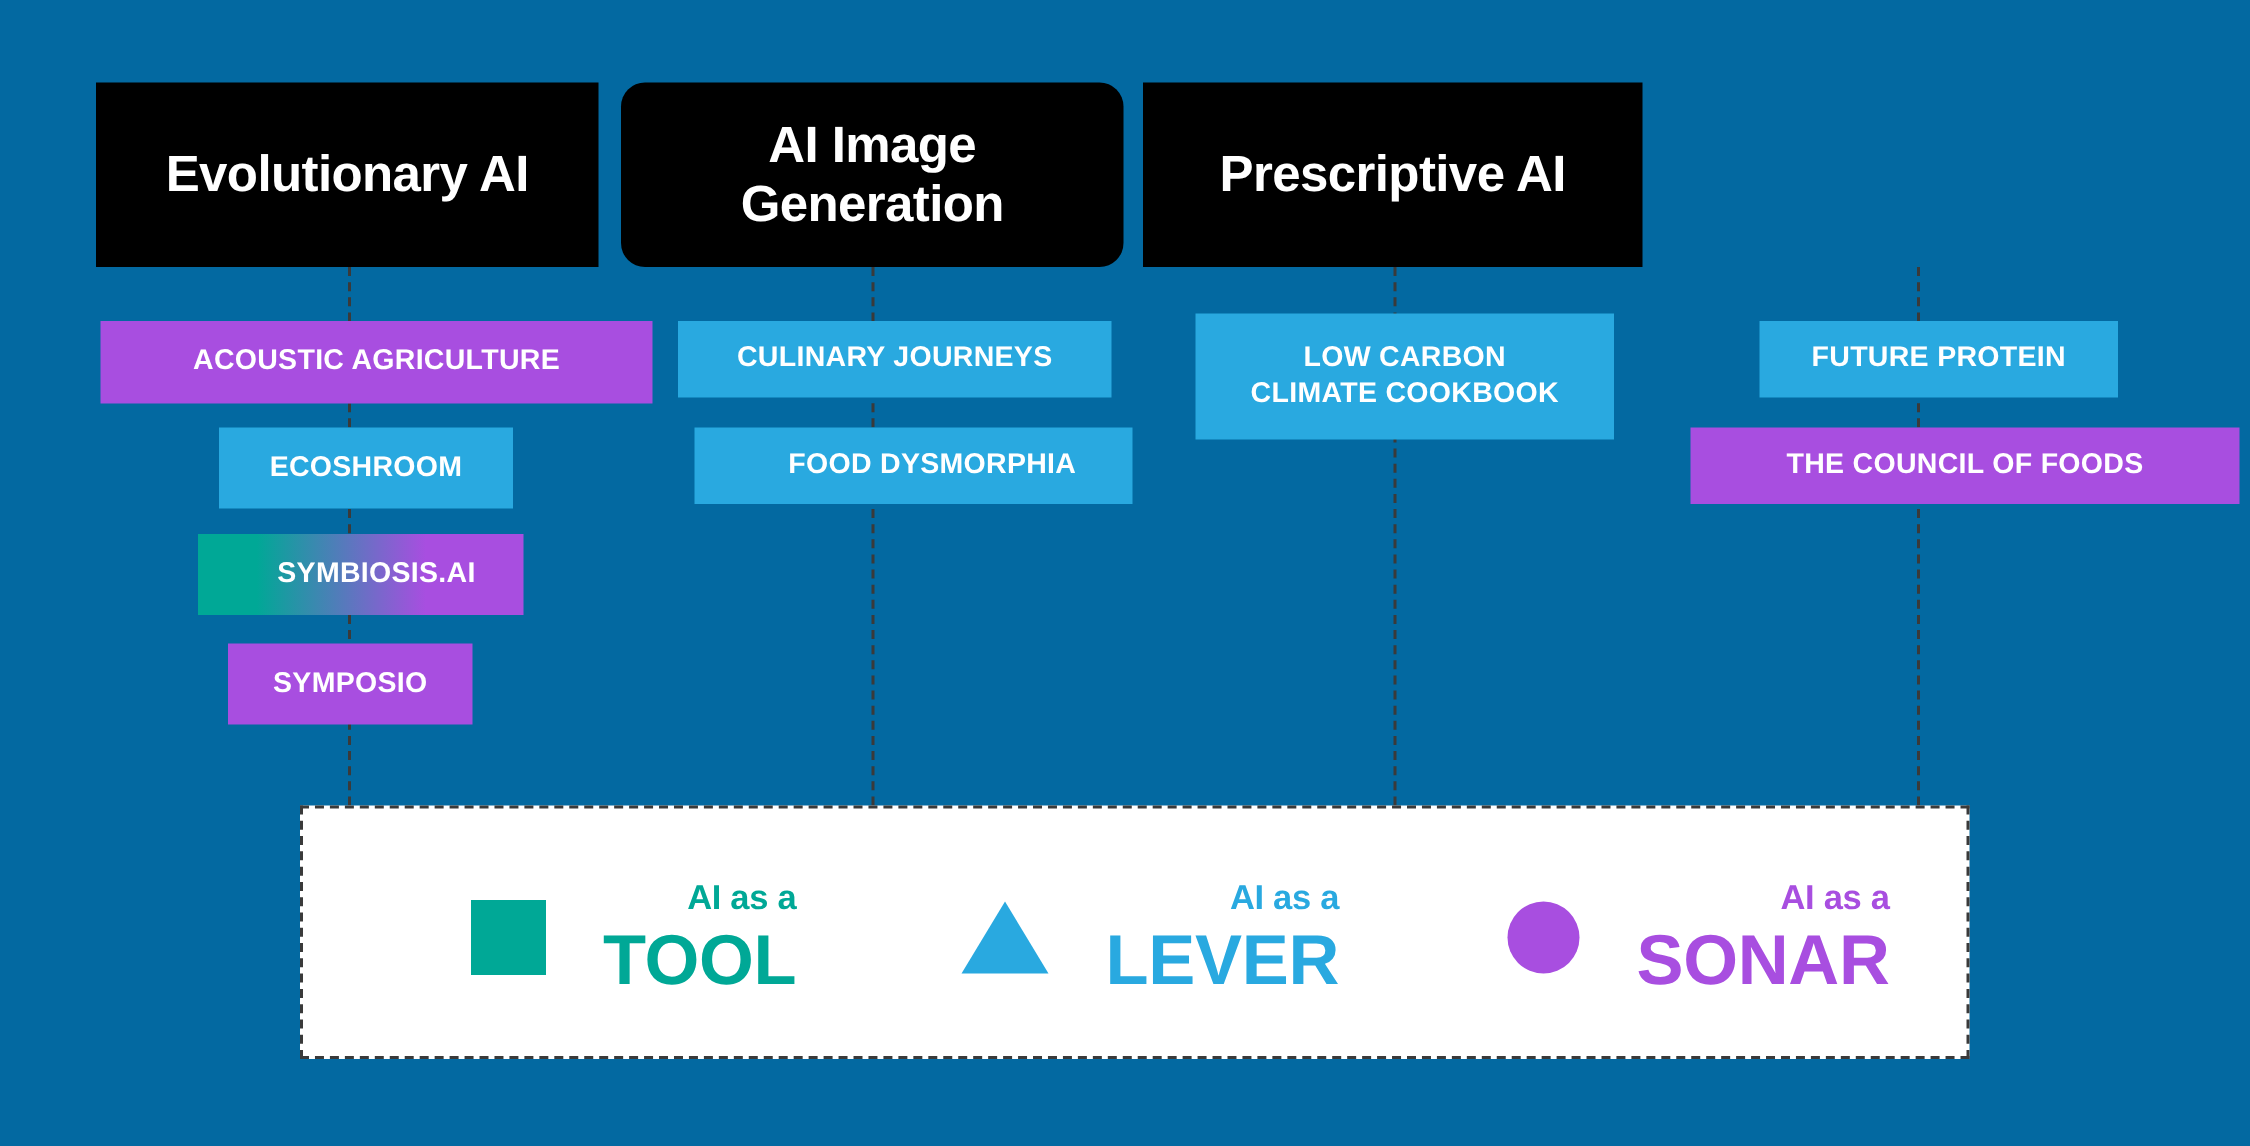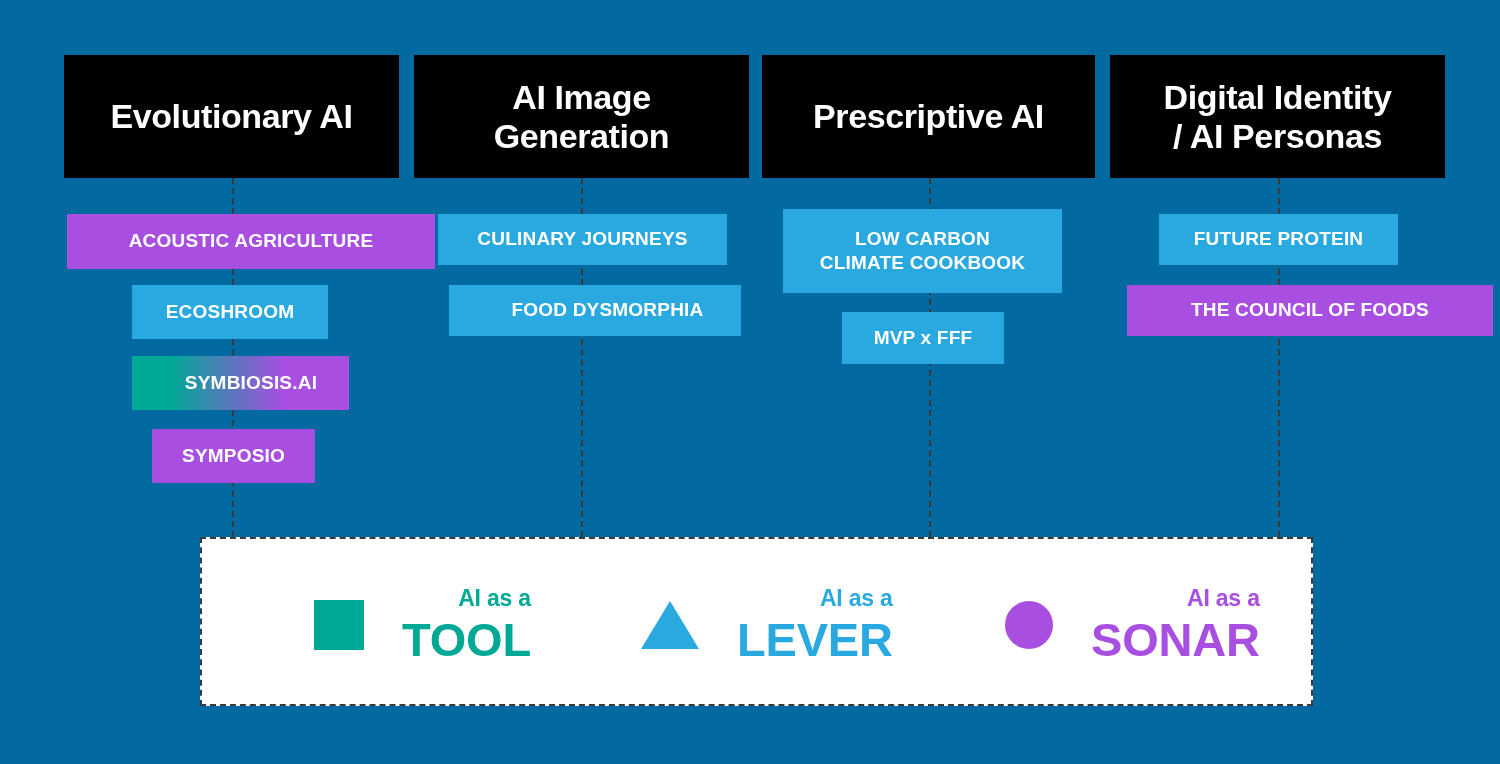--- a/index.html
+++ b/index.html
@@ -51,21 +51,21 @@
     justify-content: center;
     text-align: center;
     color: #ffffff;
     font-weight: bold;
     font-size: 19px;
     line-height: 1.28;
     letter-spacing: 0.2px;
     z-index: 3;
   }
   .proj.sonar   { background: #a84ee0; }
-  .proj.lever   { background: #29a9e0; }
+  .proj.lever   { background: #29a9e0; margin-left: 14px; }
   .proj.hybrid  { background: linear-gradient(to right, #00a896 0%, #00a896 18%, #a84ee0 70%, #a84ee0 100%); padding-left: 21px; }
 
   
   #legend-box {
     position: absolute;
     left: 200px;
     top: 537px;
     width: 1113px;
     height: 169px;
     border: 2px dashed #3a3a3a;
@@ -131,21 +131,21 @@
   </div>
 
   <div class="proj hybrid" style="left:132px; top:356px; width:196px; height:54px;">
     <span>SYMBIOSIS.AI</span>
   </div>
 
   <div class="proj sonar" style="left:152px; top:429px; width:163px; height:54px;">
     <span>SYMPOSIO</span>
   </div>
 
-  <div class="col-header" style="left:414px; top:55px; width:335px; height:123px;">
+  <div class="col-header" style="left:414px; top:55px; width:335px; height:123px;border-radius:16px;">
     <span>
       <span>AI Image</span><br>
       <span>Generation</span>
     </span>
   </div>
 
   <div class="proj lever" style="left:438px; top:214px; width:289px; height:51px;">
     <span>CULINARY JOURNEYS</span>
   </div>
 
@@ -157,30 +157,21 @@
     <span>Prescriptive AI</span>
   </div>
 
   <div class="proj lever" style="left:783px; top:209px; width:279px; height:84px;">
     <span>
       <span>LOW CARBON</span><br>
       <span>CLIMATE COOKBOOK</span>
     </span>
   </div>
 
-  <div class="proj lever" style="left:842px; top:312px; width:162px; height:52px;">
-    <span>MVP x FFF</span>
-  </div>
-
-  <div class="col-header" style="left:1110px; top:55px; width:335px; height:123px;">
-    <span>
-      <span>Digital Identity</span><br>
-      <span>/ AI Personas</span>
-    </span>
-  </div>
+
 
   <div class="proj lever" style="left:1159px; top:214px; width:239px; height:51px;">
     <span>FUTURE PROTEIN</span>
   </div>
 
   <div class="proj sonar" style="left:1127px; top:285px; width:366px; height:51px;">
     <span>THE COUNCIL OF FOODS</span>
   </div>
 
   <div id="legend-box">

